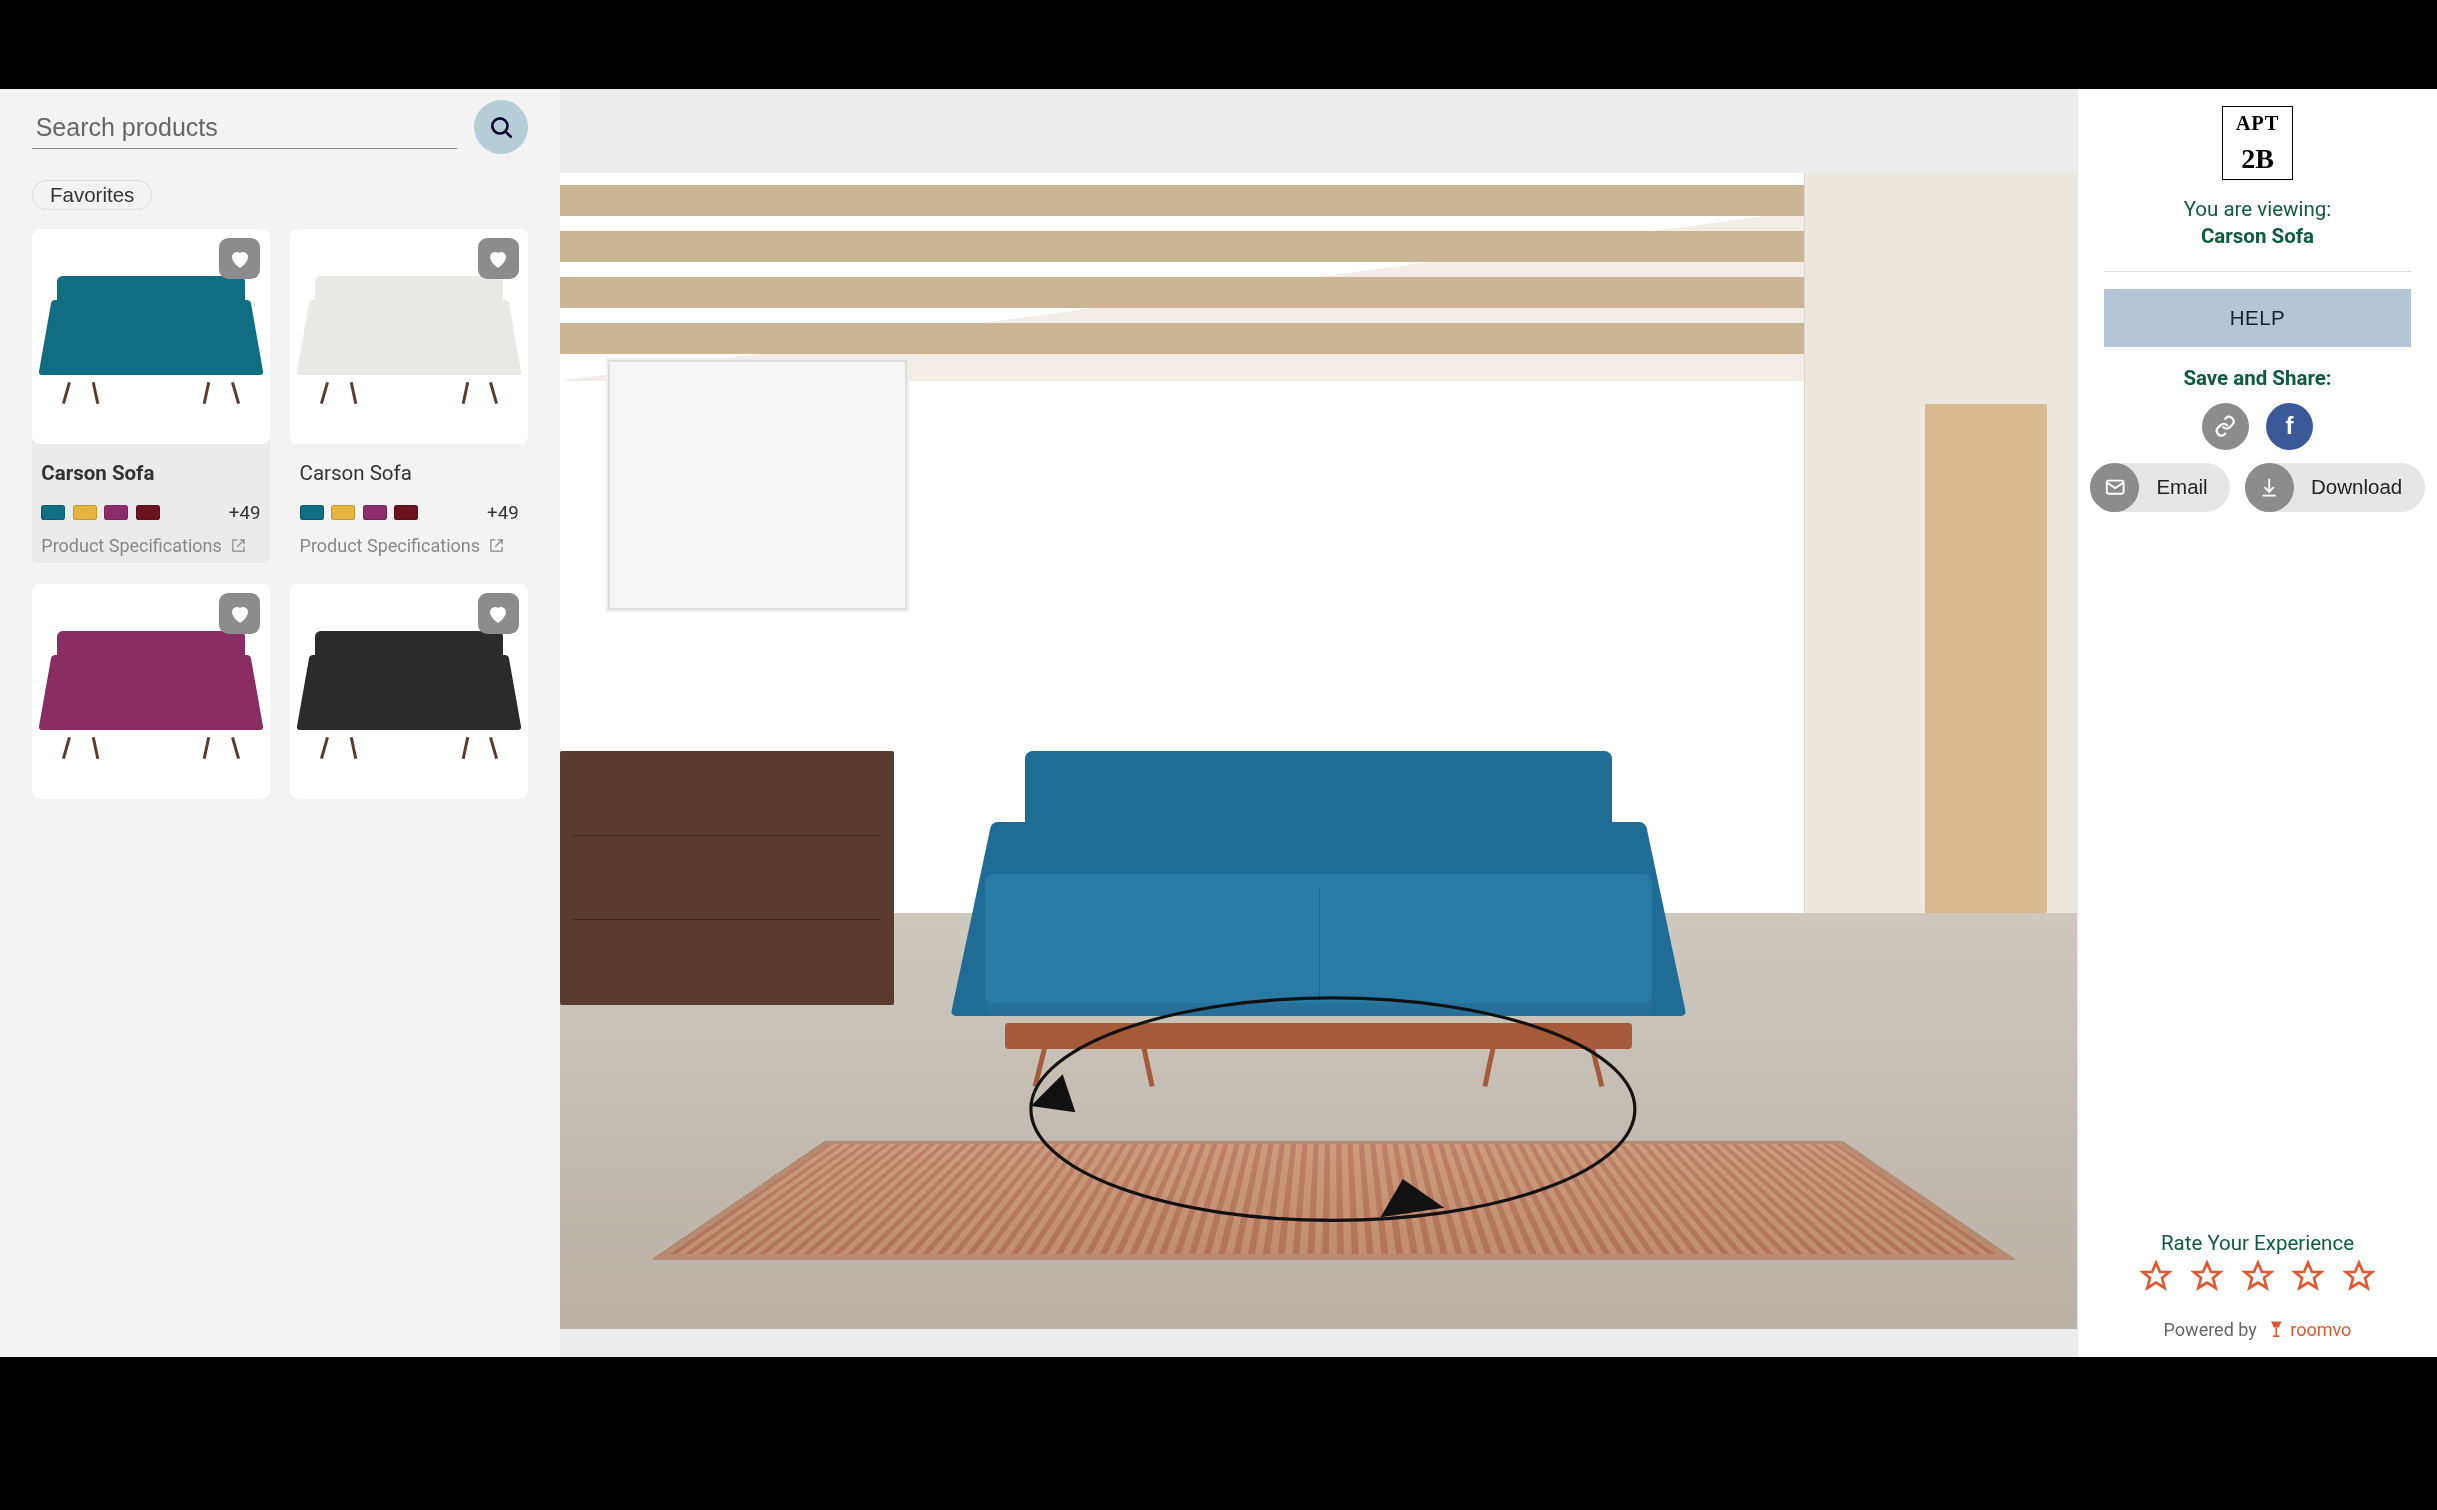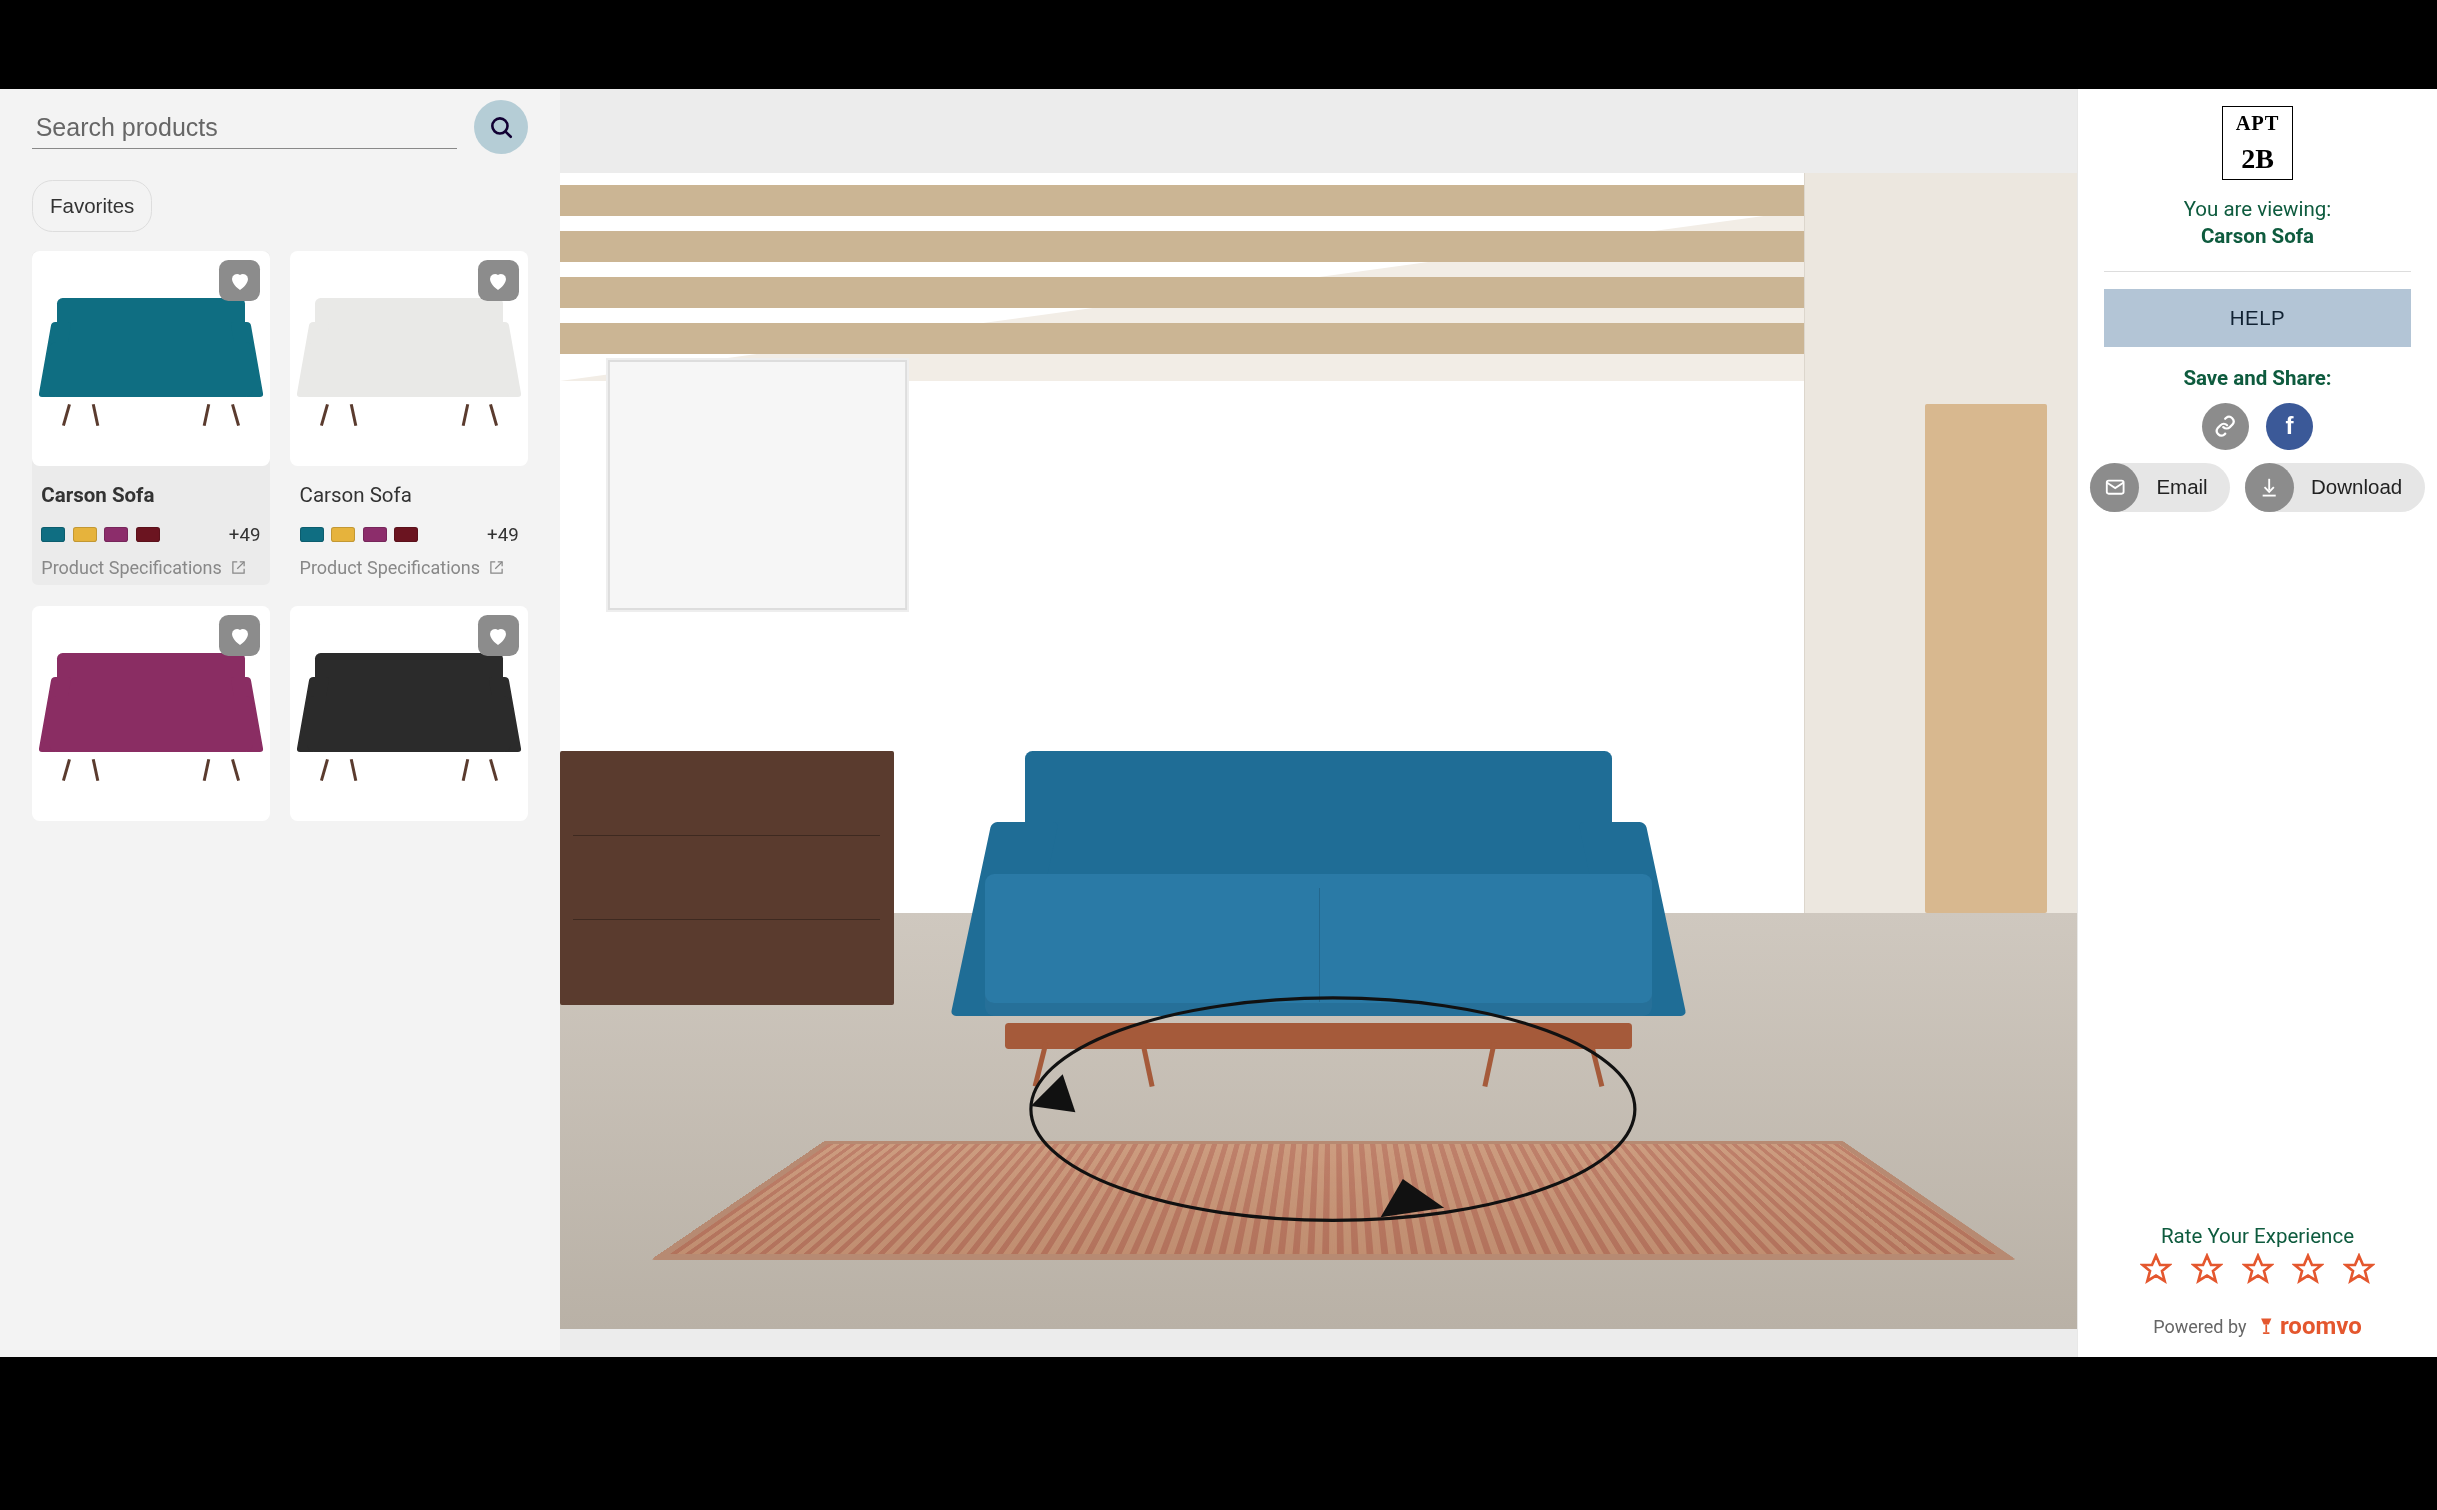--- a/index.html
+++ b/index.html
@@ -49,21 +49,21 @@
     color: #222;
     letter-spacing: 0.2px;
     margin: 9.3px 13px 24px 13px;
     line-height: 1.35;
   }
   .filters { margin: 0 0 18.7px 0; }
   .chip {
     display: inline-block;
     border: 0.9px solid #ddd;
     background: #fff0;
-    padding: 13px 17px;
+    padding: 2px 17px;
     border-radius: 20.5px;
     font-size: 20.5px;
     color: #333;
     cursor: pointer;
   }
   .product-grid {
     display: grid;
     grid-template-columns: 1fr 1fr;
     gap: 20.5px;
     overflow: hidden;
@@ -224,21 +224,21 @@
     display:flex;align-items:center;gap:17px;
     background:#e6e6e6;border:none;border-radius:933px;
     padding:0 22.4px 0 0;height:49px;cursor:pointer;font-size:20.5px;color:#222;
   }
   .pill .pi{width:49px;height:49px;border-radius:50%;background:#8c8c8c;display:flex;align-items:center;justify-content:center;color:#fff;}
   .rate-title{color:#0e5b3e;font-size:20.5px;margin-top:auto;margin-bottom:5px;}
   .stars{display:flex;gap:18.7px;margin-bottom:24px;}
   .star-btn{background:none;border:none;cursor:pointer;padding:0;}
   .star-btn svg{width:32px;height:32px;fill:none;stroke:#e4572e;stroke-width:2;}
   .powered{display:flex;align-items:center;gap:9.3px;font-size:18px;color:#666;}
-  .powered .rv{color:#e4572e;font-weight:700;font-size:24px;display:flex;align-items:center;gap:3.7px;}
+  .powered .rv{color:#e4572e;font-weight:400;font-size:18px;display:flex;align-items:center;gap:3.7px;}
 </style>
 </head>
 <body>
 
 <div class="black-bar"></div>
 
 <div class="app">
 
   <aside class="sidebar">
     <div class="search-row">

